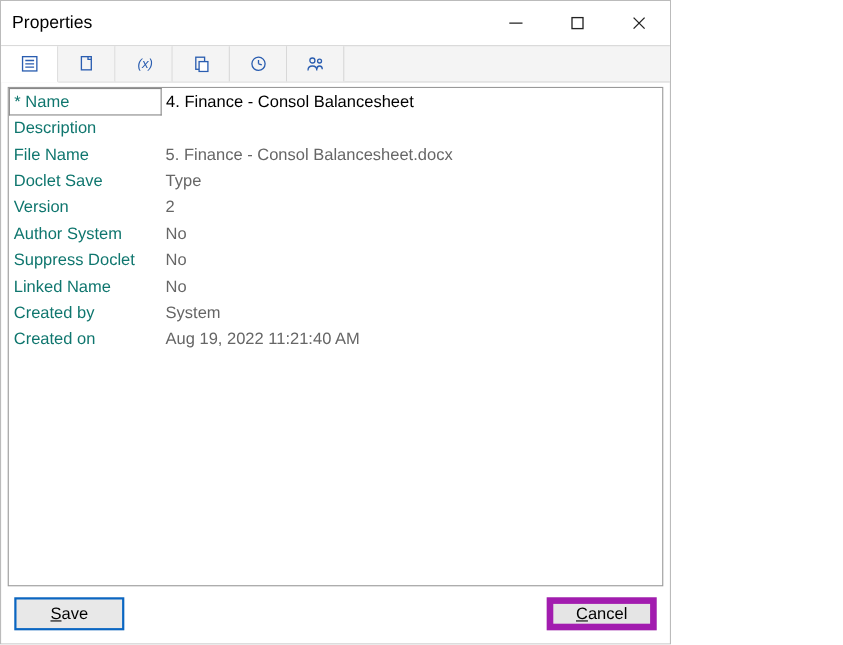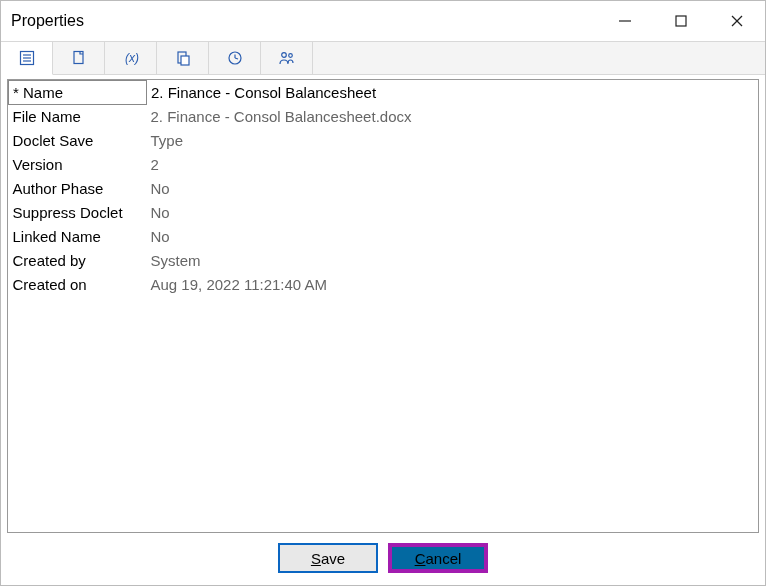--- a/index.html
+++ b/index.html
@@ -5,21 +5,21 @@
     * { box-sizing: border-box; margin: 0; padding: 0; }
     body {
       font-family: "Segoe UI", Arial, sans-serif;
       font-size: 14px;
       background: #fff;
       width: 766px;
       height: 586px;
       overflow: hidden;
     }
     .window {
-      width: 766px;
+      width: 610px;
       height: 586px;
       border: 1px solid #bbb;
       display: flex;
       flex-direction: column;
       background: #fff;
     }
     .titlebar {
       height: 40px;
       display: flex;
       align-items: center;
@@ -89,45 +89,45 @@
     }
     td {
       padding: 2px 6px 2px 4px;
       vertical-align: middle;
       font-size: 15px;
       color: #222;
       height: 24px;
     }
     td.label {
       width: 138px;
-      color: #000000;
+      color: #0f766e;
       white-space: nowrap;
     }
     td.value {
       color: #666;
     }
     tr.first td.label {
       border: 1px solid #888;
     }
     tr.first td.value {
       color: #000;
     }
     .button-row {
       display: flex;
-      justify-content: center;
+      justify-content: space-between;
       gap: 10px;
       padding: 10px 6px 6px 6px;
     }
     .btn {
       min-width: 100px;
       height: 30px;
       font-size: 15px;
       font-family: inherit;
-      background: #0369a1;
-      border: 4px solid #a21caf;
+      background: #e5e5e5;
+      border: 6px solid #a21caf;
       cursor: pointer;
       display: flex;
       align-items: center;
       justify-content: center;
     }
     .btn.primary {
       border: 2px solid #0a66c2;
       background: #e8e8e8;
     }
     .underline-first::first-letter {
@@ -204,36 +204,40 @@
       </svg>
     </div>
   </div>
 
   <div class="content">
     <div class="grid">
       <table>
         <tbody>
             <tr class="first">
           <td class="label">* Name</td>
-          <td class="value">2. Finance - Consol Balancesheet</td>
+          <td class="value">4. Finance - Consol Balancesheet</td>
+        </tr>
+        <tr>
+          <td class="label">Description</td>
+          <td class="value"></td>
         </tr>
         <tr>
           <td class="label">File Name</td>
-          <td class="value">2. Finance - Consol Balancesheet.docx</td>
+          <td class="value">5. Finance - Consol Balancesheet.docx</td>
         </tr>
         <tr>
           <td class="label">Doclet Save</td>
           <td class="value">Type</td>
         </tr>
         <tr>
           <td class="label">Version</td>
           <td class="value">2</td>
         </tr>
         <tr>
-          <td class="label">Author Phase</td>
+          <td class="label">Author System</td>
           <td class="value">No</td>
         </tr>
         <tr>
           <td class="label">Suppress Doclet</td>
           <td class="value">No</td>
         </tr>
         <tr>
           <td class="label">Linked Name</td>
           <td class="value">No</td>
         </tr>

